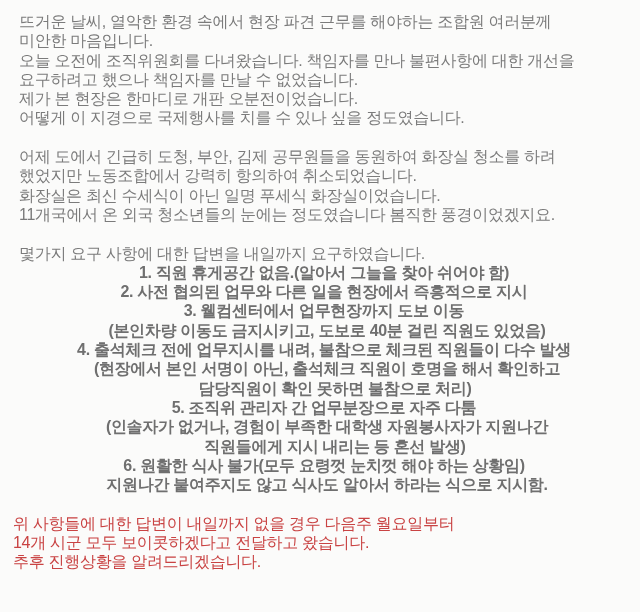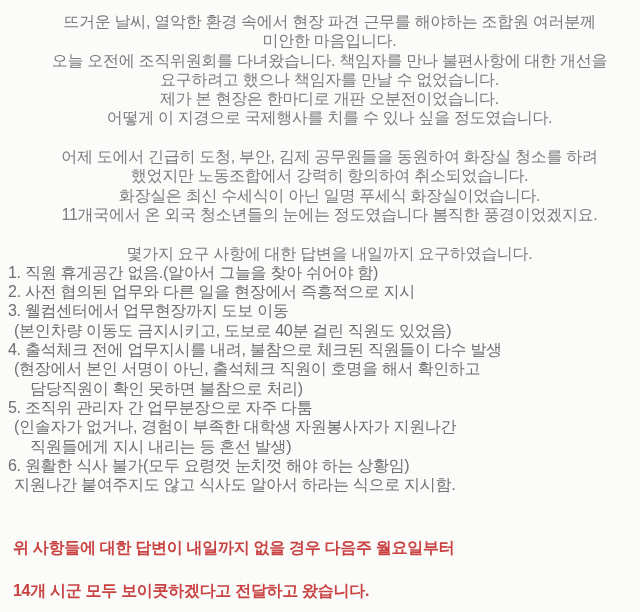--- a/index.html
+++ b/index.html
@@ -22,24 +22,24 @@
     font-family: "Liberation Sans", "DejaVu Sans", sans-serif;
     font-size: 16px;
     line-height: 19.3px;
     letter-spacing: -0.3px;
   }
   .line {
     white-space: pre;
     overflow: hidden;
   }
   .s-normal { color: var(--body-text); font-weight: 400; }
-  .s-bold   { color: var(--list-text); font-weight: 400; }
-  .s-alert  { color: var(--alert-text); font-weight: 700; margin-top: 24px; }
+  .s-bold   { color: var(--list-text); font-weight: 700; text-align: center; }
+  .s-alert  { color: var(--alert-text); font-weight: 400; }
   .s-blank  { height: 19.3px; }
-  .ind-para  { padding-left: 19px; text-align: center; }
+  .ind-para  { padding-left: 19px; }
   .ind-list  { padding-left: 8px; }
   .ind-paren { padding-left: 14px; }
   .ind-cont  { padding-left: 30px; }
   .ind-alert { padding-left: 13px; }
 </style>
 </head>
 <body>
 
 <div class="doc">
   <div id="lines">

